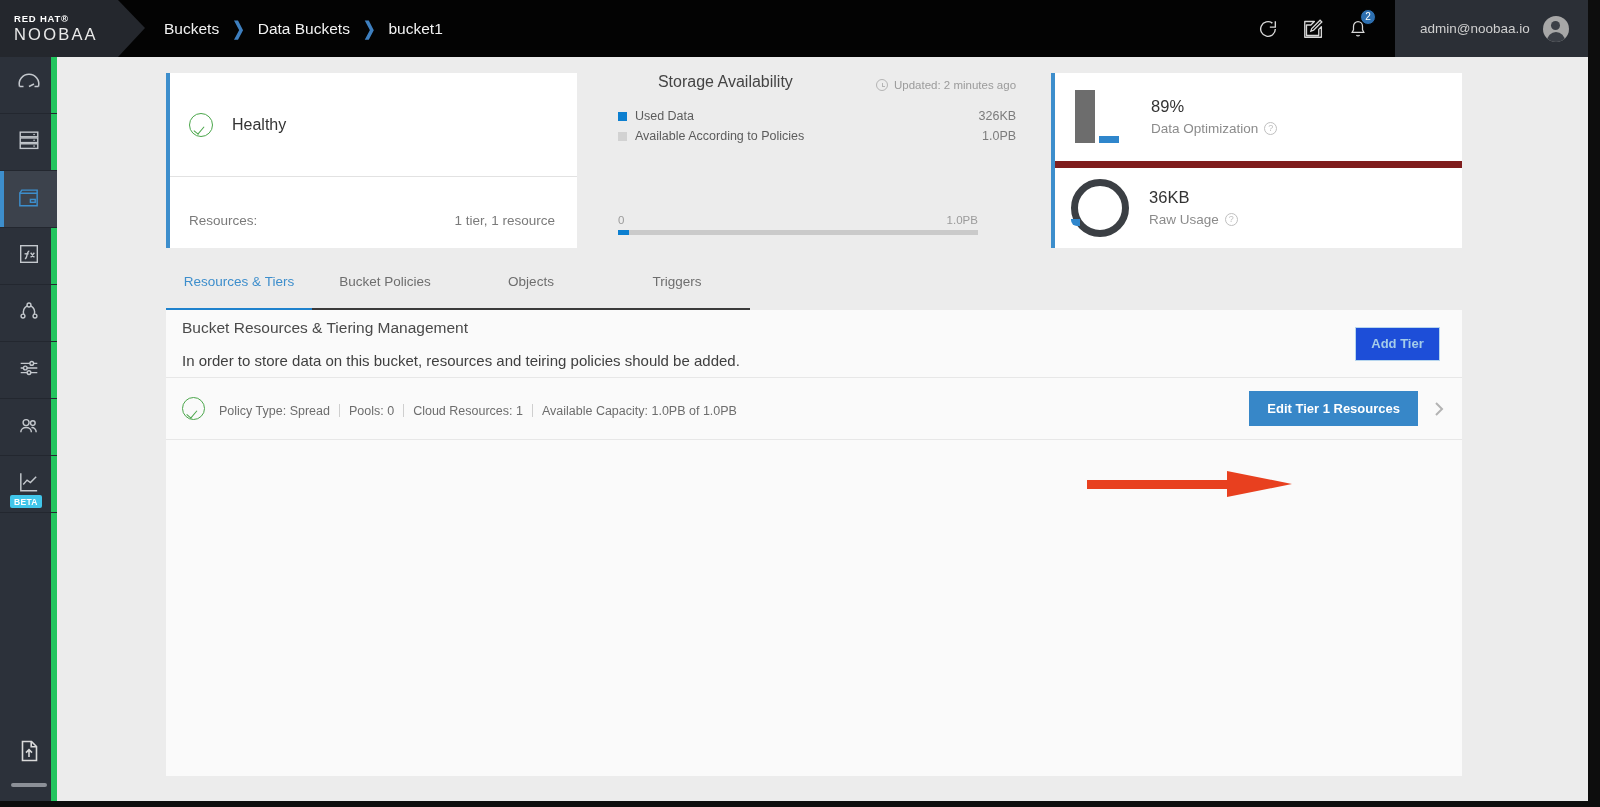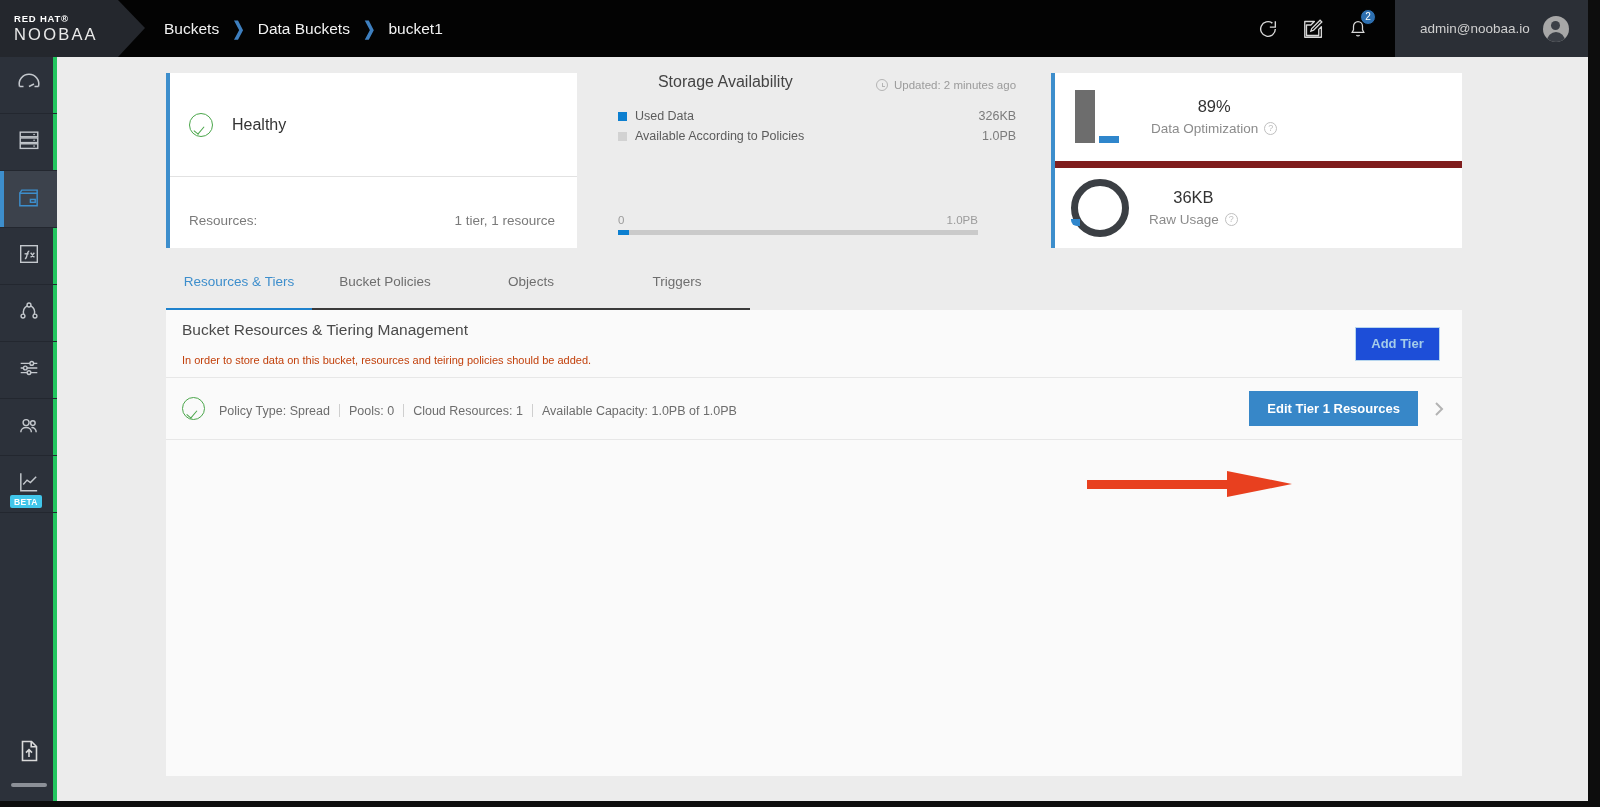--- a/index.html
+++ b/index.html
@@ -72,21 +72,21 @@
     width:9px; height:9px; border-radius:50%; background:#3b3f46;
   }
   .avatar:after {
     content:""; position:absolute; left:4px; top:16px;
     width:18px; height:13px; border-radius:9px 9px 0 0; background:#3b3f46;
   }
 
   
   .sidebar {
     position: absolute; left: 0; top: 57px; width: 57px; height: 750px;
-    background: #2c313a; border-right: 4px solid #22c55e;
+    background: #2c313a; border-right: 6px solid #22c55e;
   }
   .side-item {
     position: relative; width: 57px; height: 57px;
     display: flex; align-items: center; justify-content: center;
     border-bottom: 1px solid #23272f; cursor: pointer;
   }
   .side-item svg { stroke: #c4c8cd; fill: none; stroke-width: 1.5; }
   .side-item.active { background: #3c424c; }
   .side-item.active:before {
     content: ""; position: absolute; left: 0; top: 0;
@@ -219,21 +219,21 @@
   }
   .donut {
     width: 58px; height: 58px; border-radius: 50%;
     border: 7px solid #3b3f44; position: relative; flex: none;
   }
   .donut:after {
     content: ""; position: absolute; left: -7px; bottom: 4px;
     width: 9px; height: 7px; background: #2f86cc;
     border-radius: 0 0 0 6px;
   }
-  .usage-num { font-size: 16.5px; color: #333; text-align: center; }
+  .usage-num { font-size: 16.5px; color: #333; }
   .usage-cap {
     display: flex; align-items: center; gap: 6px;
     font-size: 13.5px; color: #8b8b8b; margin-top: 5px;
   }
   .q-icon {
     width: 13px; height: 13px; border-radius: 50%;
     border: 1px solid #bfbfbf; color: #bfbfbf; font-size: 9px;
     display: flex; align-items: center; justify-content: center;
     flex: none; cursor: pointer; line-height: 1;
   }
@@ -253,21 +253,21 @@
   
   .card {
     position: absolute; left: 109px; top: 253px;
     width: 1296px; height: 466px; background: #fafafa;
   }
   .card-head {
     height: 68px; display: flex; align-items: center;
     padding: 0 22px 0 16px; border-bottom: 1px solid #e7e7e7;
   }
   .card-title { font-size: 15.5px; color: #4a4a4a; }
-  .card-sub { font-size: 11px; color: #c2410c; margin-top: 15px; }
+  .card-sub { font-size: 15px; color: #404040; margin-top: 15px; }
   .add-tier-btn {
     margin-left: auto; width: 85px; height: 34px;
     border: 1px solid #b7d6ee; background: #1d4ed8;
     color: #a4cce9; font-size: 13px; font-weight: bold;
     display: flex; align-items: center; justify-content: center;
     cursor: not-allowed;
   }
   .tier-row {
     height: 62px; display: flex; align-items: center;
     padding: 0 14px 0 16px; border-bottom: 1px solid #e7e7e7;

